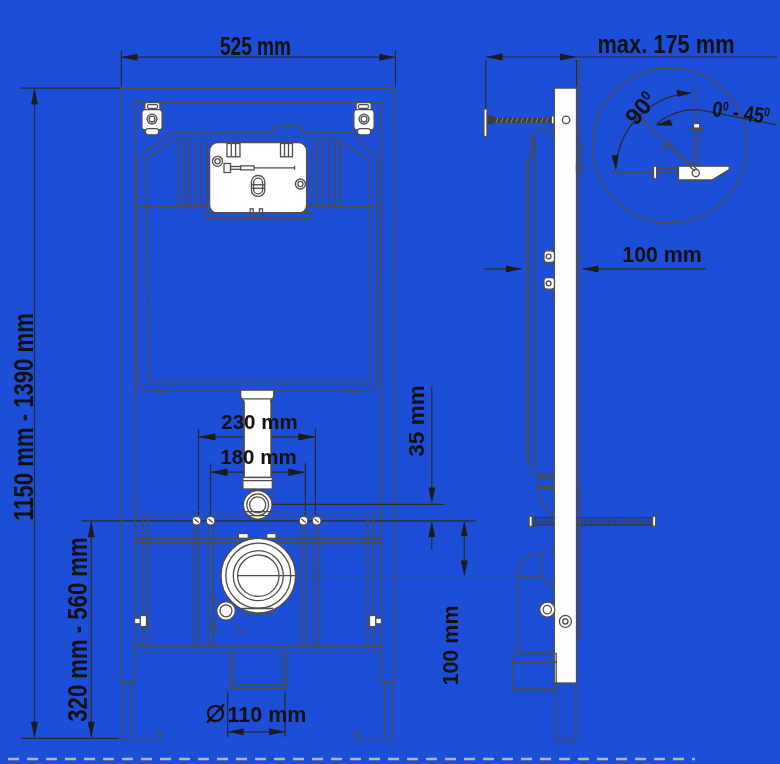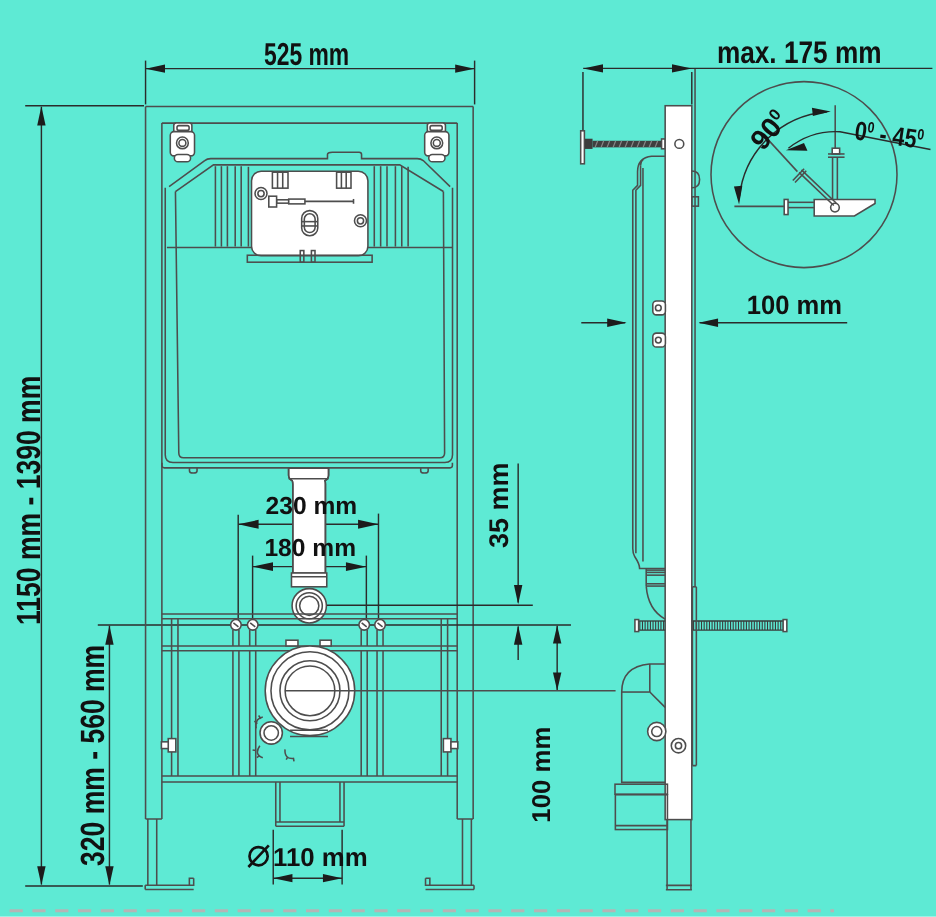--- a/index.html
+++ b/index.html
@@ -1,16 +1,16 @@
 <!DOCTYPE html>
 <html><head>
 <meta charset="utf-8">
 <style>
 html,body{margin:0;padding:0;background:#ffffff;}
-#page{position:relative;width:780px;height:764px;background:#5eead4;overflow:hidden;}
+#page{position:relative;width:780px;height:764px;background:#1d4ed8;overflow:hidden;}
 svg{position:absolute;left:0;top:0;}
 text{font-family:"Liberation Sans",sans-serif;font-weight:bold;fill:#111111;}
 .ln{stroke:#4d4d4d;stroke-width:1.3;fill:none;}
 .lw{stroke:#4d4d4d;stroke-width:1.3;fill:#ffffff;}
 .dim{stroke:#2b2b2b;stroke-width:1.2;fill:none;}
 .ar{fill:#1c1c1c;stroke:none;}
 </style>
 </head>
 <body>
 <div id="page">

